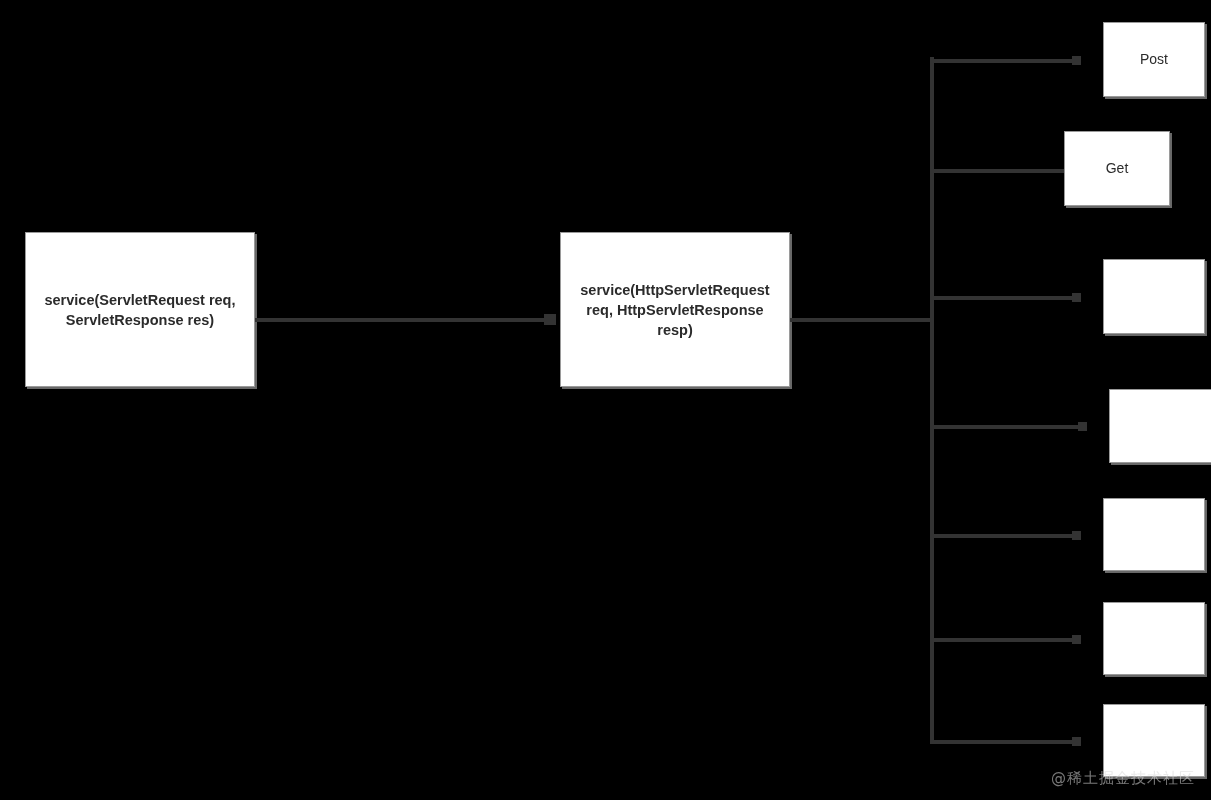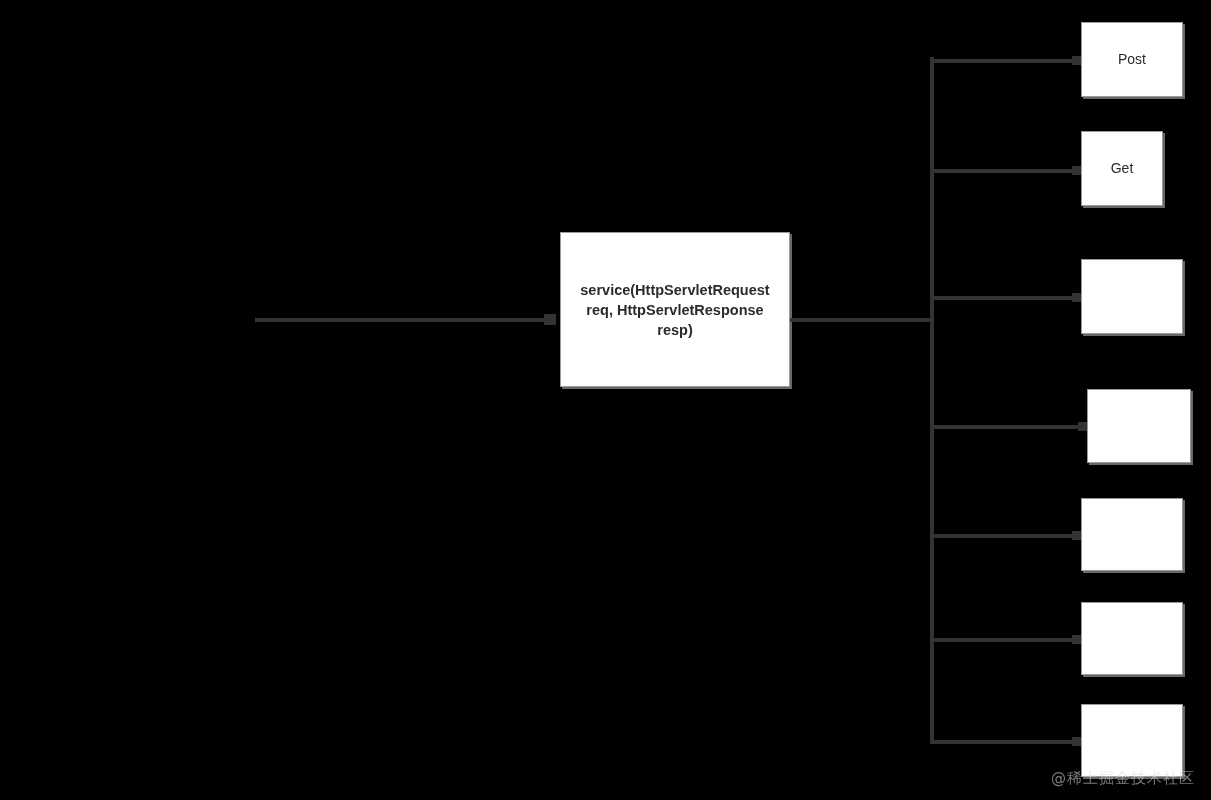--- a/index.html
+++ b/index.html
@@ -34,20 +34,21 @@
     font-size: 14.5px;
     font-weight: bold;
     line-height: 1.38;
     padding: 4px 8px;
   }
   .node-leaf {
     font-size: 14px;
     font-weight: normal;
     line-height: 1.3;
     padding: 2px 6px;
+    margin-left: 22px;
   }
   .node-label {
     display: block;
     width: 100%;
     white-space: pre-line;
   }
   
   .edge-h {
     position: absolute;
     height: 4px;
@@ -78,20 +79,24 @@
     white-space: nowrap;
     font-family: "DejaVu Sans", sans-serif;
     margin-left: 28px;
   }
 </style>
 </head>
 <body>
 
 <div id="canvas">
 
+  <div class="node node-main" id="node-service-servlet" style="left: 25px; top: 232px; width: 230px; height: 155px;">
+    <span class="node-label">service(ServletRequest req,
+ServletResponse res)</span>
+  </div>
 
   <div class="node node-main" id="node-service-http" style="left: 560px; top: 232px; width: 230px; height: 155px;">
     <span class="node-label">service(HttpServletRequest
 req, HttpServletResponse
 resp)</span>
   </div>
 
   <div class="edge-h" id="edge-main" style="left: 255px; top: 318px; width: 296px;"></div>
   <div class="arrow-marker" id="arrow-main" style="left: 544px; top: 314px;"></div>
 
@@ -112,21 +117,21 @@
       <div class="arrow-marker small" style="left: 1072px; top: 531px;"></div>
       <div class="edge-h" style="left: 930px; top: 638px; width: 151px;"></div>
       <div class="arrow-marker small" style="left: 1072px; top: 635px;"></div>
       <div class="edge-h" style="left: 930px; top: 740px; width: 151px;"></div>
       <div class="arrow-marker small" style="left: 1072px; top: 737px;"></div>
     </div>
   <div id="leaves">
       <div class="node node-leaf" style="left: 1081px; top: 22px; width: 102px; height: 75px;">
         <span class="node-label">Post</span>
       </div>
-      <div class="node node-leaf" style="left: 1081px; top: 131px; width: 82px; height: 75px;">
+      <div class="node node-leaf" style="left: 1042px; top: 131px; width: 106px; height: 75px;">
         <span class="node-label">Get</span>
       </div>
       <div class="node node-leaf" style="left: 1081px; top: 259px; width: 102px; height: 75px;">
         <span class="node-label"></span>
       </div>
       <div class="node node-leaf" style="left: 1087px; top: 389px; width: 104px; height: 74px;">
         <span class="node-label"></span>
       </div>
       <div class="node node-leaf" style="left: 1081px; top: 498px; width: 102px; height: 73px;">
         <span class="node-label"></span>

